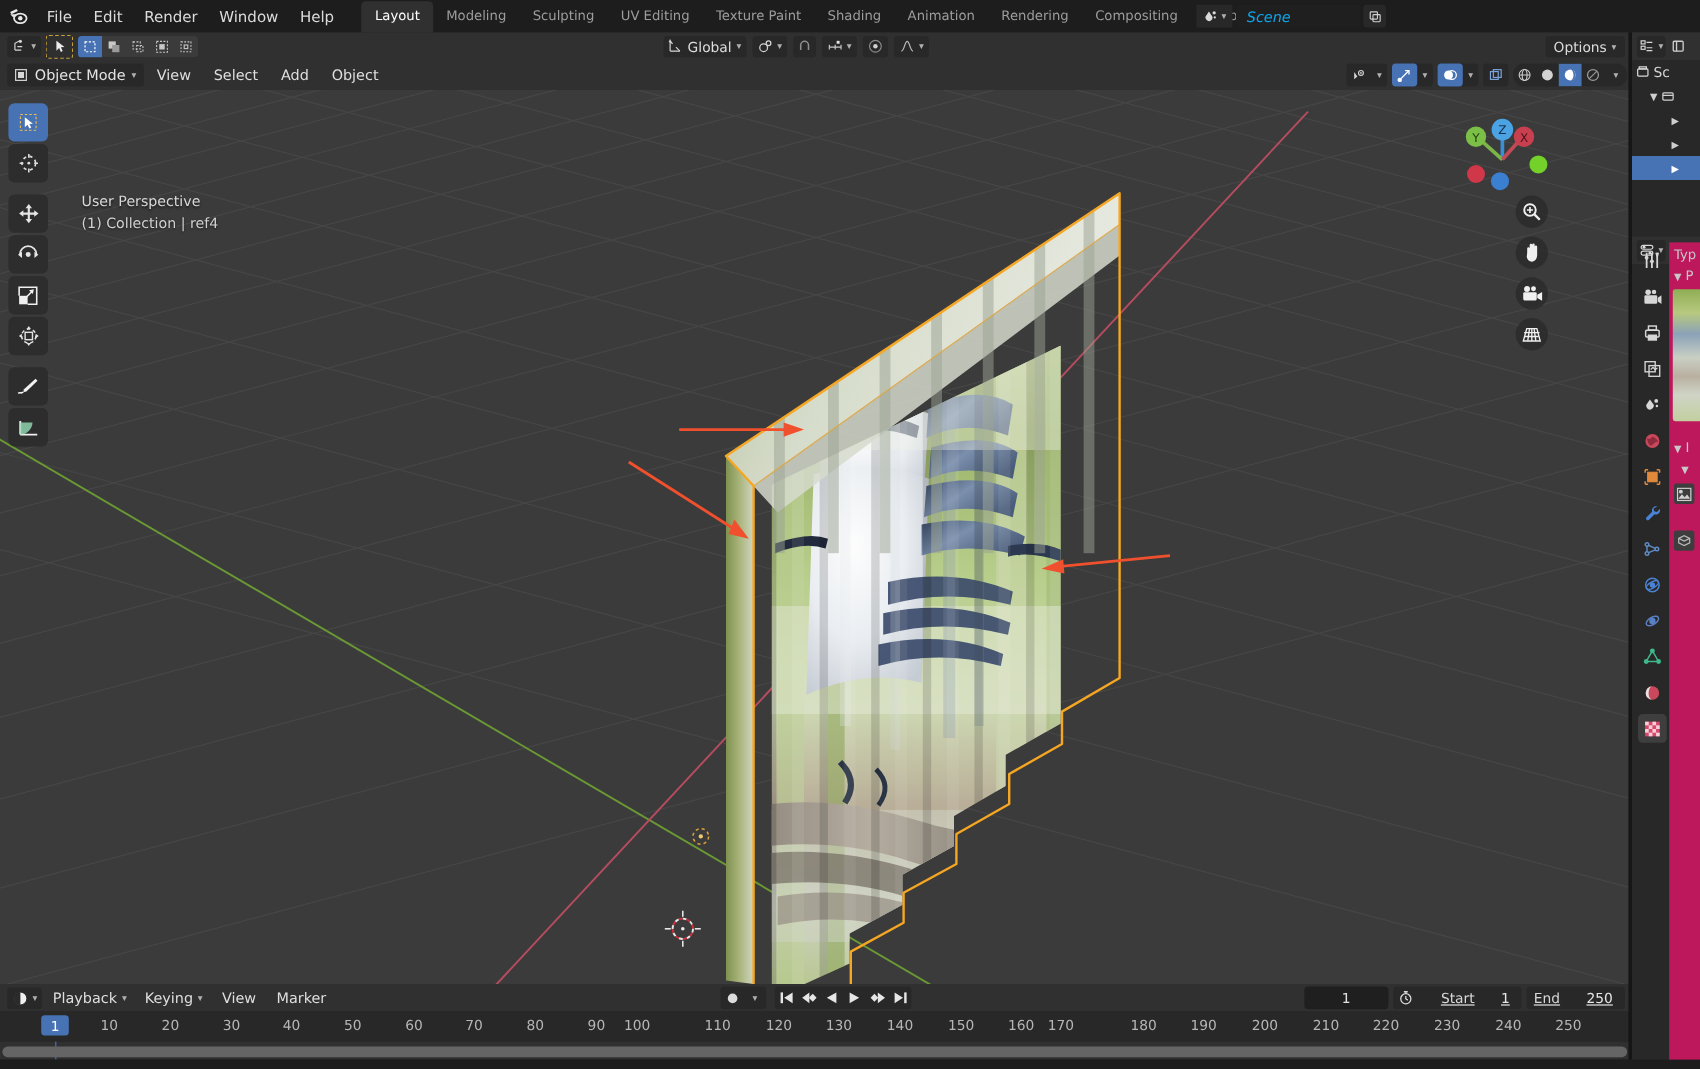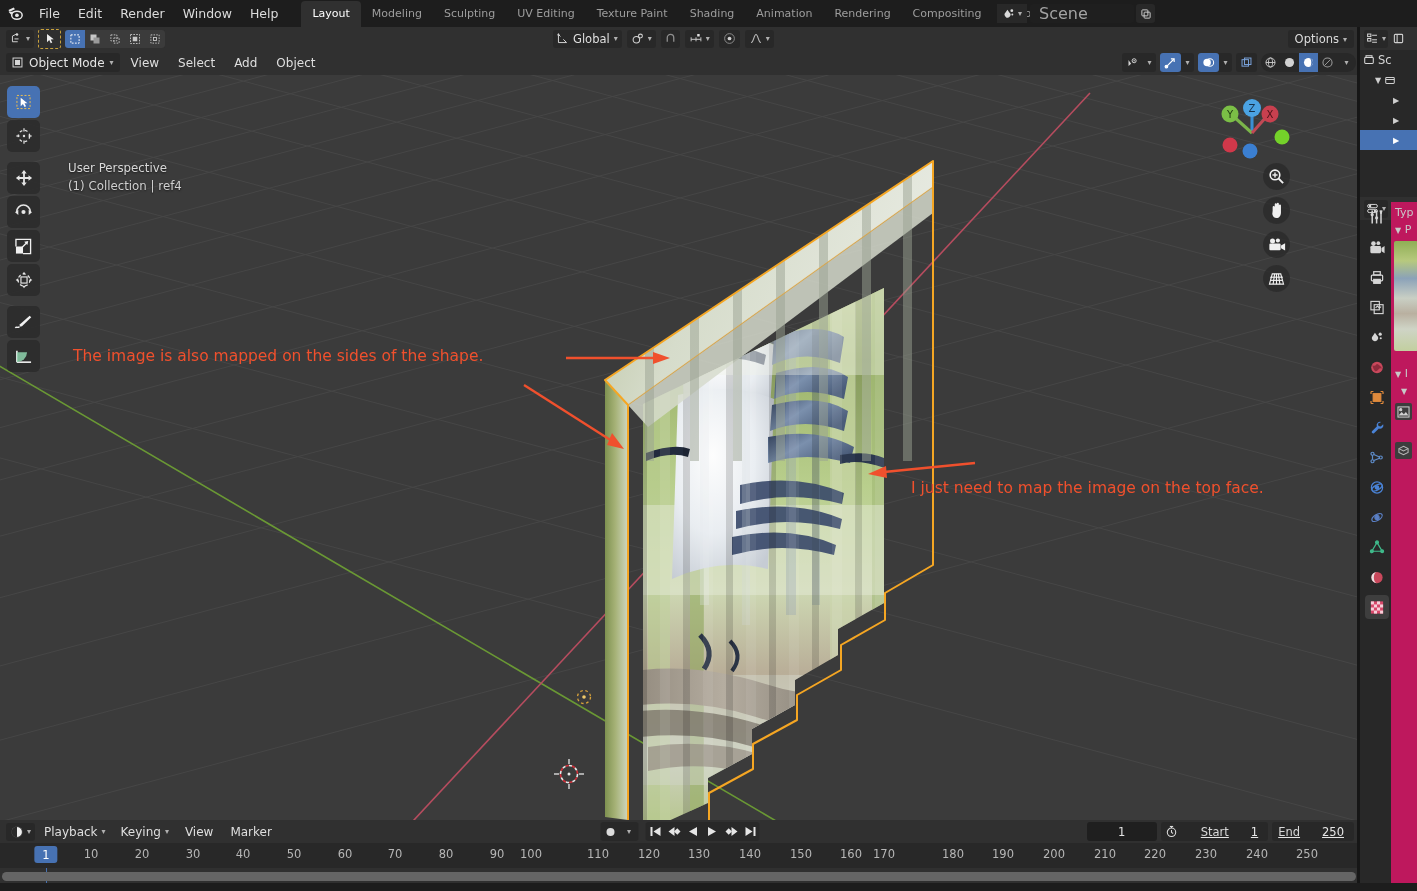--- a/index.html
+++ b/index.html
@@ -37,22 +37,22 @@
   .topbar-right {
     position:absolute; right:0; top:0; height:27px; display:flex; align-items:center; gap:2px;
     padding-right:2px;
   }
   .scene-icon-btn {
     display:flex; align-items:center; gap:2px; padding:0 5px; height:19px;
     background:#282828;
   }
   .scene-name {
     background:#1f1f1f; height:19px; display:flex; align-items:center;
-    padding:0 8px 0 9px; min-width:104px; font-size:16px; color:#a3a3a3;
-    border-radius:3px; margin-left:1px;
+    padding:0 8px 0 9px; min-width:104px; font-size:12px; color:#0ea5e9;
+    border-radius:3px; margin-left:1px;font-style:italic;
   }
   .tiny-btn {
     width:19px; height:19px; background:#282828; border-radius:3px;
     display:flex; align-items:center; justify-content:center;
   }
   .chev { font-size:8px; color:#b0b0b0; }
 
   
   .vp-header1 {
     position:absolute; left:0; top:27px; width:1360px; height:23px;
@@ -741,22 +741,20 @@
         <line x1="975" y1="388" x2="884" y2="397" stroke="#f0502d" stroke-width="2.4"></line>
         <polygon points="868,399 886,391 887,403" fill="#f0502d"></polygon>
       </g>
     </svg>
 
     <div class="vp-text">
       <div>User Perspective</div>
       <div class="l2">(1) Collection | ref4</div>
     </div>
 
-    <div class="anno" style="left:73px; top:272px;">The image is also mapped on the sides of the shape.</div>
-    <div class="anno" style="left:911px; top:404px;">I just need to map the image on the top face.</div>
 
     <div class="vp-tools">
       <div class="vp-tool sel">
         <svg width="15" height="16" viewBox="0 0 16 16">
             <rect x="1" y="1" width="14" height="14" fill="none" stroke="#f2c14e" stroke-width="1" stroke-dasharray="2.2 1.8"></rect>
             <path d="M5 3.4 L5 12.4 L7.4 10 L9.1 13.4 L10.7 12.6 L9.1 9.4 L12.2 9.2 Z" fill="#ffffff"></path>
           </svg>
       </div>
       <div class="vp-tool">
         <svg width="18" height="18" viewBox="0 0 20 20">

